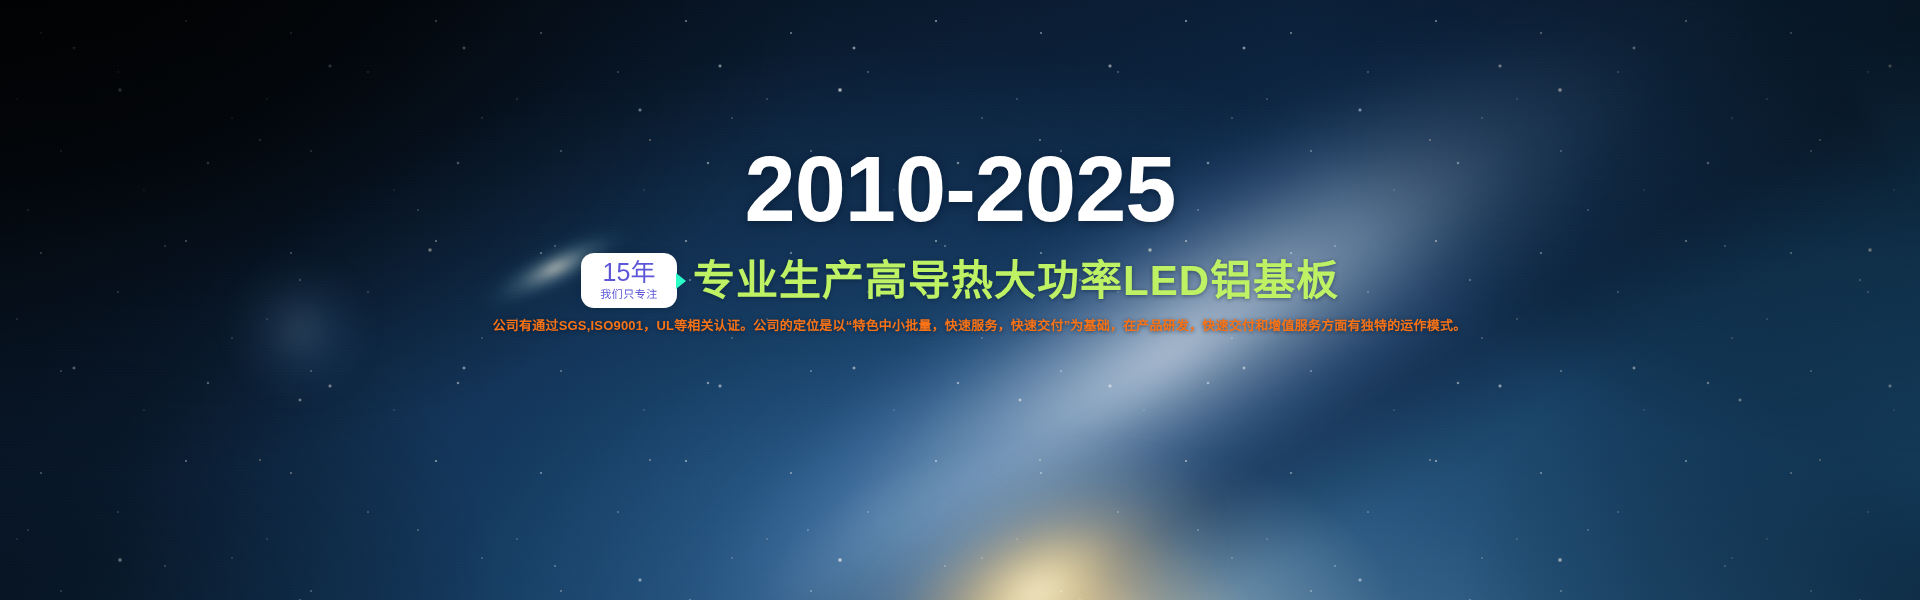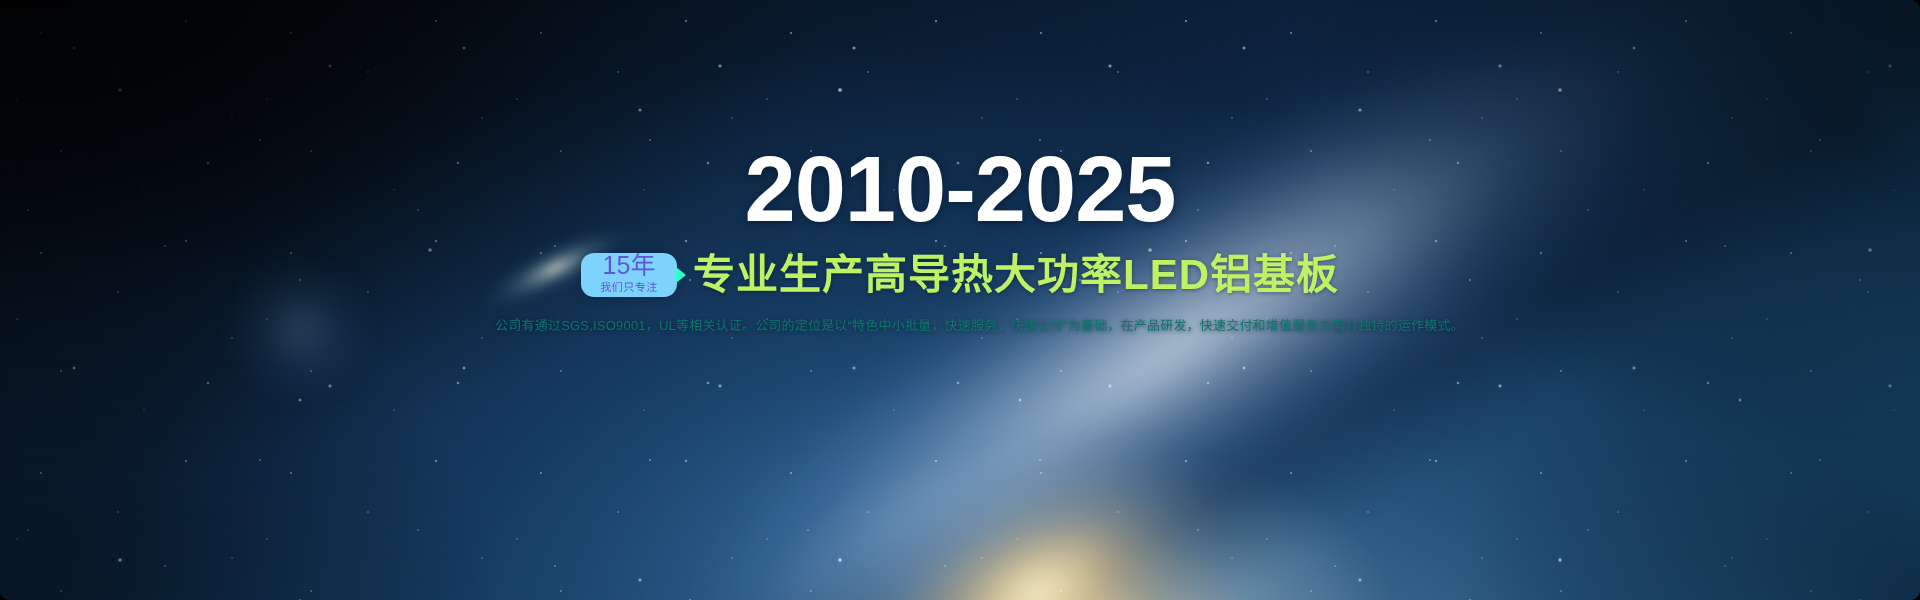--- a/index.html
+++ b/index.html
@@ -11,21 +11,20 @@
   body {
     font-family: "Liberation Sans", "DejaVu Sans", sans-serif;
   }
 
   .banner {
     position: relative;
     width: 1920px;
     height: 600px;
     overflow: hidden;
     background: #060c14;
-    border-radius: 10px;
   }
 
   
   .bg-base {
     position: absolute;
     inset: 0;
     background:
       radial-gradient(ellipse 900px 520px at 56% 104%,
           rgba(255, 231, 168, 0.95) 0%,
           rgba(231, 214, 175, 0.55) 10%,
@@ -238,26 +237,27 @@
     display: flex;
     align-items: center;
     justify-content: center;
     gap: 0;
   }
 
   .badge {
     position: relative;
     flex: 0 0 auto;
     width: 96px;
-    height: 44px;
+    height: 55px;
     border-radius: 13px;
-    background: #7dd3fc;
+    background: #ffffff;
     display: flex;
     flex-direction: column;
     align-items: center;
+    justify-content: center;
     margin-right: 16px;
     box-shadow: 0 2px 10px rgba(0, 30, 50, 0.30);
   }
   .badge::after {
     content: "";
     position: absolute;
     right: -9px;
     top: 50%;
     transform: translateY(-50%);
     width: 0;
@@ -295,24 +295,24 @@
     text-shadow: 0 1px 4px rgba(0, 20, 45, 0.45);
   }
 
   .description {
     position: absolute;
     left: 0;
     right: 0;
     top: 316px;
     text-align: center;
     font-family: "Liberation Sans", "DejaVu Sans", sans-serif;
-    font-weight: 400;
+    font-weight: 700;
     font-size: 13px;
     line-height: 1.5;
-    color: #0f766e;
+    color: #f97316;
     letter-spacing: .2px;
     white-space: nowrap;
     text-shadow: 0 1px 4px rgba(0, 18, 40, 0.6);
     padding-left: 39px;
   }
 </style>
 </head>
 <body>
 
 <div class="banner">

